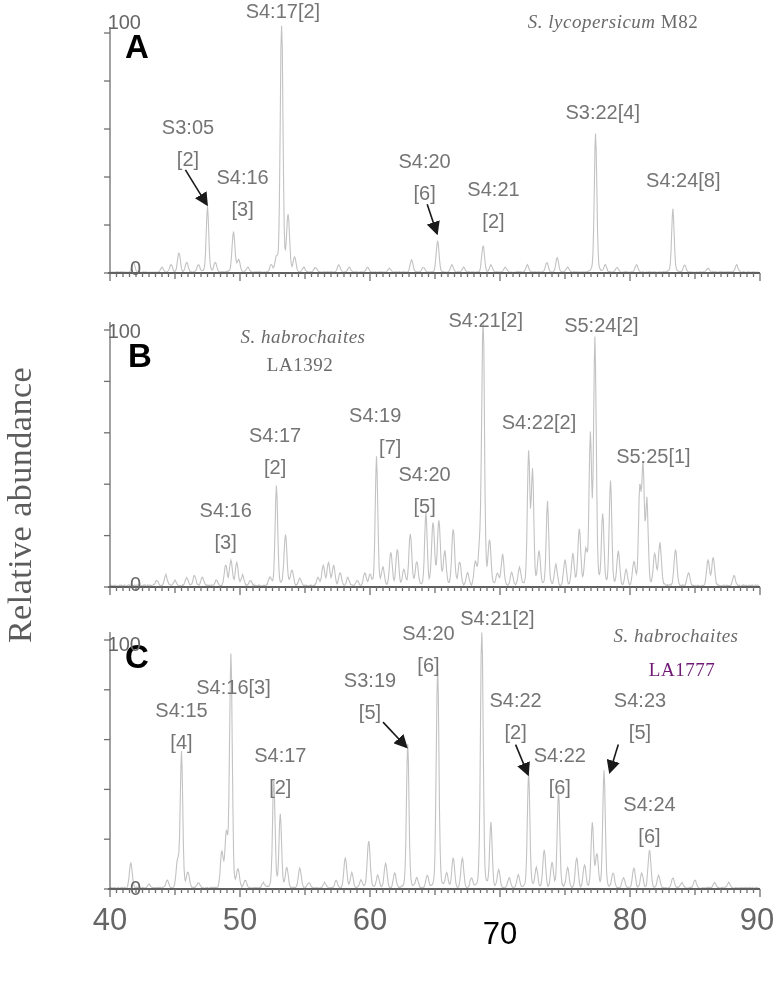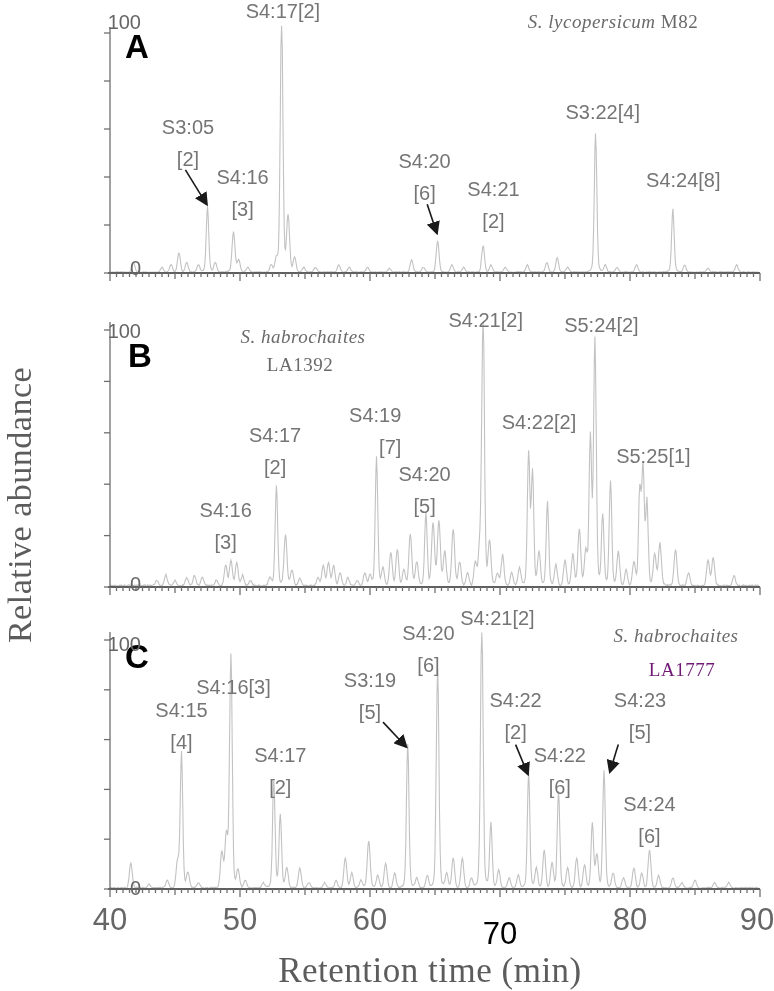--- a/index.html
+++ b/index.html
@@ -392,21 +392,20 @@
       </g>
     <g id="arrows-layer">
         <line x1="185.39999999999998" y1="169.8" x2="206.85000000000002" y2="204.60000000000002" stroke="#1a1a1a" stroke-width="1.6" marker-end="url(#arrowhead)"></line>
         <line x1="427.20000000000005" y1="204.36" x2="436.95000000000005" y2="233.4" stroke="#1a1a1a" stroke-width="1.6" marker-end="url(#arrowhead)"></line>
         <line x1="383" y1="722.17" x2="406.4" y2="747.0699999999999" stroke="#1a1a1a" stroke-width="1.6" marker-end="url(#arrowhead)"></line>
         <line x1="515.6" y1="744.5799999999999" x2="527.95" y2="774.46" stroke="#1a1a1a" stroke-width="1.6" marker-end="url(#arrowhead)"></line>
         <line x1="618.3" y1="744.5799999999999" x2="609.85" y2="771.97" stroke="#1a1a1a" stroke-width="1.6" marker-end="url(#arrowhead)"></line>
       </g>
   </svg>
 
-  <div class="abs" id="x-axis-title">Retention time (min)</div>
   <div class="abs" id="y-axis-title">Relative abundance</div>
 
   <div id="overlays">
       <div class="abs panel-letter" style="left: 137px; top: 47px; color: rgb(0, 0, 0);">A</div>
       <div class="abs species-title" style="left: 613px; top: 22px; color: rgb(106, 106, 106);"><span class="it">S. lycopersicum</span><span> M82</span></div>
       <div class="abs peak-label" style="left: 282.9px; top: -4.6px; color: rgb(117, 117, 117);">
         <div>S4:17[2]</div>
       </div>
       <div class="abs peak-label" style="left: 188px; top: 110.6px; color: rgb(117, 117, 117);">
         <div>S3:05</div>

